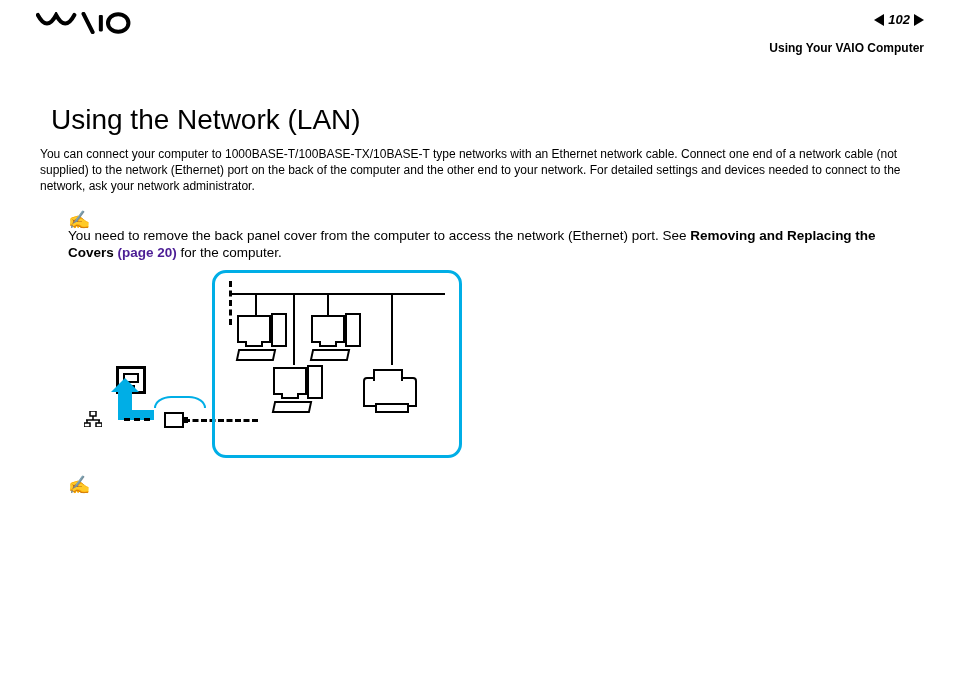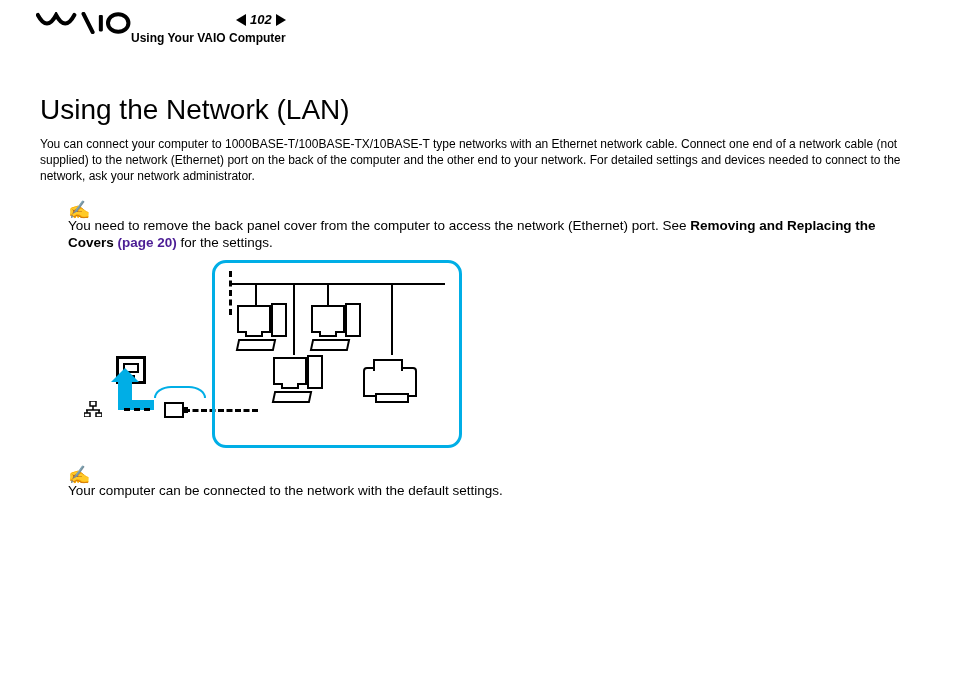--- a/index.html
+++ b/index.html
@@ -8,20 +8,21 @@
     font-family: Arial, Helvetica, sans-serif;
     width: 954px;
     height: 674px;
     background: #fff;
     color: #000;
     position: relative;
     box-sizing: border-box;
   }
   .header {
     display: flex;
+    justify-content: space-between;
     align-items: flex-start;
     padding: 12px 30px 4px 36px;
   }
   .logo {
     width: 95px;
     height: 22px;
   }
   .nav-block {
     text-align: right;
   }
@@ -43,29 +44,29 @@
   .nav-arrow.right { border-left: 10px solid #000; }
   .page-num {
     font-size: 13px;
     font-weight: bold;
     font-style: italic;
     padding: 0 2px;
   }
   .section-label {
     font-size: 12px;
     font-weight: bold;
-    margin-top: 4px;
+    margin-top: 14px;
   }
   .content {
     padding: 45px 40px 0 40px;
   }
   .title {
     font-size: 28px;
     font-weight: normal;
-    margin: 0 0 10px 0;
+    margin: 0 0 10px 11px;
   }
   .para {
     font-size: 12px;
     line-height: 1.35;
   }
   .note {
     margin: 16px 0 0 28px;
     font-size: 13.5px;
     line-height: 1.3;
   }
@@ -142,21 +143,21 @@
     <div class="section-label">Using Your VAIO Computer</div>
   </div>
 </div>
 
 <div class="content">
   <h1 class="title">Using the Network (LAN)</h1>
   <div class="para">You can connect your computer to 1000BASE-T/100BASE-TX/10BASE-T type networks with an Ethernet network cable. Connect one end of a network cable (not supplied) to the network (Ethernet) port on the back of the computer and the other end to your network. For detailed settings and devices needed to connect to the network, ask your network administrator.</div>
 
   <div class="note">
     <span class="note-icon">✍</span>
-    <span>You need to remove the back panel cover from the computer to access the network (Ethernet) port. See </span><span class="bold">Removing and Replacing the Covers </span><span class="link">(page 20)</span><span> for the settings.</span>
+    <span>You need to remove the back panel cover from the computer to access the network (Ethernet) port. See </span><span class="bold">Removing and Replacing the Covers </span><span class="link">(page 20)</span><span> for the computer.</span>
   </div>
 
   <div class="diagram-wrap">
 
     <div class="port-icon"></div>
     <div class="net-symbol">
       <svg width="18" height="16" viewBox="0 0 18 16">
         <rect x="6" y="0" width="6" height="5" fill="none" stroke="#000" stroke-width="1.5"></rect>
         <line x1="9" y1="5" x2="9" y2="9" stroke="#000" stroke-width="1.5"></line>
         <line x1="2" y1="9" x2="16" y2="9" stroke="#000" stroke-width="1.5"></line>
@@ -215,15 +216,14 @@
       </div>
 
       <div class="dev" style="left:148px; top:104px;">
         <div class="printer-body"></div>
       </div>
     </div>
   </div>
 
   <div class="note" style="margin-top:6px;">
     <span class="note-icon">✍</span>
-    <span>Your computer can be connected to the network with the default settings.</span>
   </div>
 </div>
 
 </body></html>

